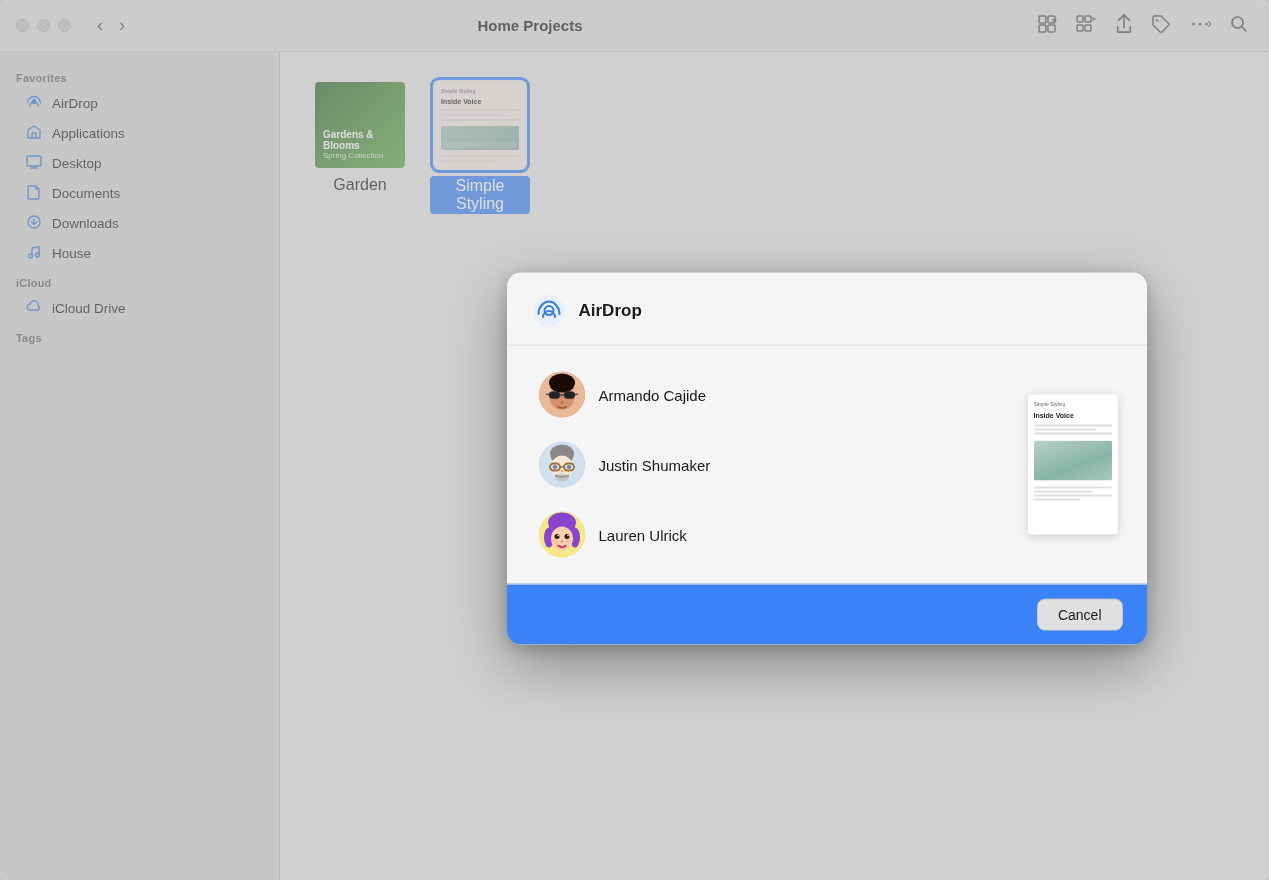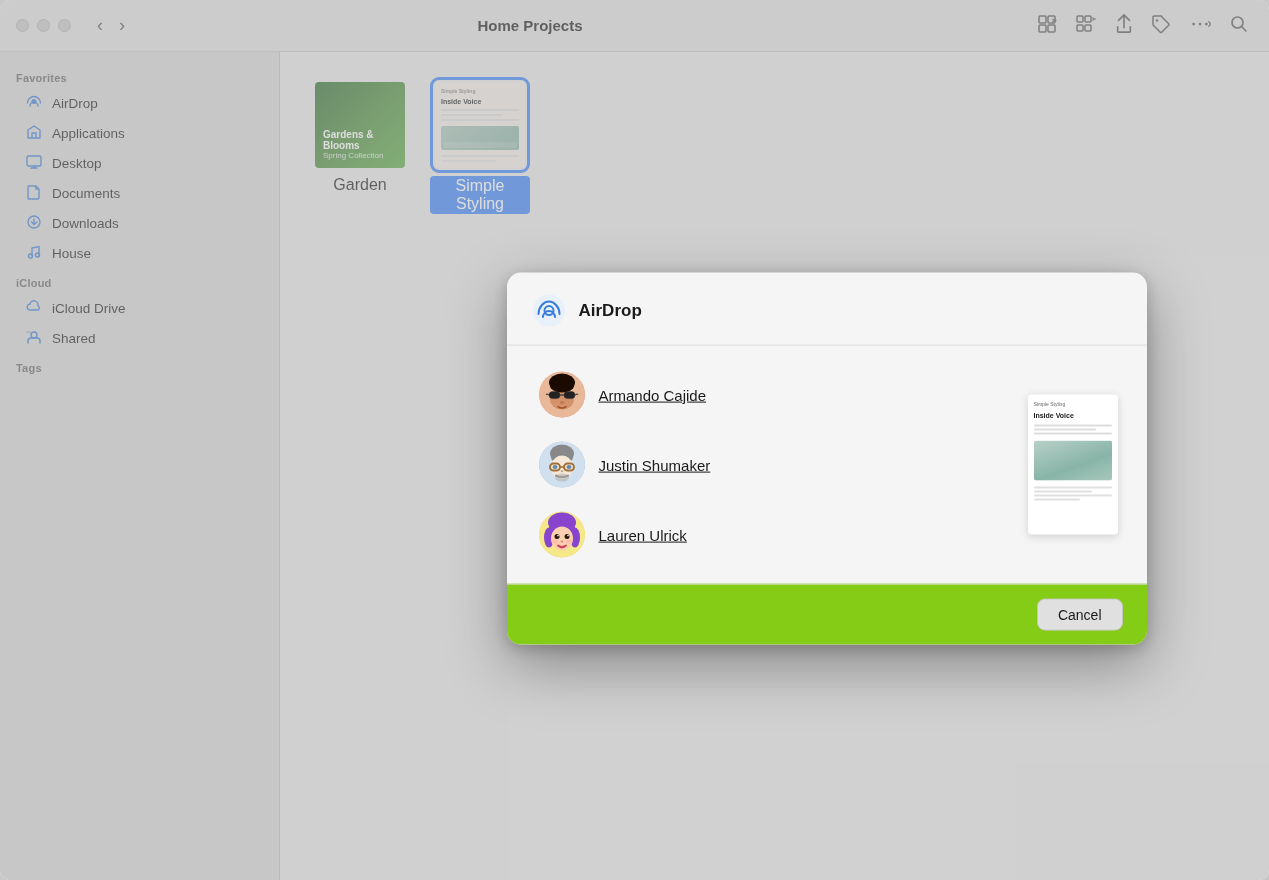--- a/index.html
+++ b/index.html
@@ -313,21 +313,20 @@
       background: radial-gradient(circle at 50% 30%, #c8d8e8, #a0b8cc);
     }
 
     .avatar-lauren {
       background: radial-gradient(circle at 50% 30%, #f0e8a0, #e8d060);
     }
 
     .contact-name {
       font-size: 15px;
       color: #1a1a1a;
-      text-decoration: underline;
     }
 
     .dialog-preview {
       width: 100px;
       display: flex;
       align-items: center;
       justify-content: center;
     }
 
     .preview-card {
@@ -390,21 +389,21 @@
     }
 
     .preview-foot-line {
       height: 2px;
       background: #e0e0e0;
       border-radius: 1px;
     }
 
     .dialog-footer {
       padding: 14px 24px;
-      background: #84cc16;
+      background: #3b82f6;
       display: flex;
       justify-content: flex-end;
       border-top: 1px solid #ddd;
     }
 
     .cancel-btn {
       padding: 7px 20px;
       background: #e0e0e0;
       border: 1px solid #c8c8c8;
       border-radius: 8px;
@@ -558,30 +557,20 @@
 
       <div class="sidebar-item">
         <span class="sidebar-item-icon">
           <svg width="16" height="16" viewBox="0 0 16 16" fill="none">
             <path d="M12.5 11H3.5A3 3 0 014 5.1a4 4 0 017.9 1.4A3 3 0 0112.5 11z" stroke="#3b7dd8" stroke-width="1.4"></path>
           </svg>
         </span>
         <span>iCloud Drive</span>
       </div>
 
-      <div class="sidebar-item">
-        <span class="sidebar-item-icon">
-          <svg width="16" height="16" viewBox="0 0 16 16" fill="none">
-            <path d="M2 14V12a3 3 0 013-3h6a3 3 0 013 3v2" stroke="#3b7dd8" stroke-width="1.4" stroke-linecap="round"></path>
-            <circle cx="8" cy="6" r="3" stroke="#3b7dd8" stroke-width="1.4"></circle>
-            <path d="M1 3h3" stroke="#3b7dd8" stroke-width="1.2" stroke-linecap="round" stroke-opacity="0.7"></path>
-          </svg>
-        </span>
-        <span>Shared</span>
-      </div>
 
       <div class="sidebar-section-header">Tags</div>
     </div>
 
     <div class="file-area">
 
       <div class="file-item">
         <div class="file-thumbnail">
           <div class="thumb-garden">
             <span class="thumb-garden-text">Gardens &amp; Blooms</span>

